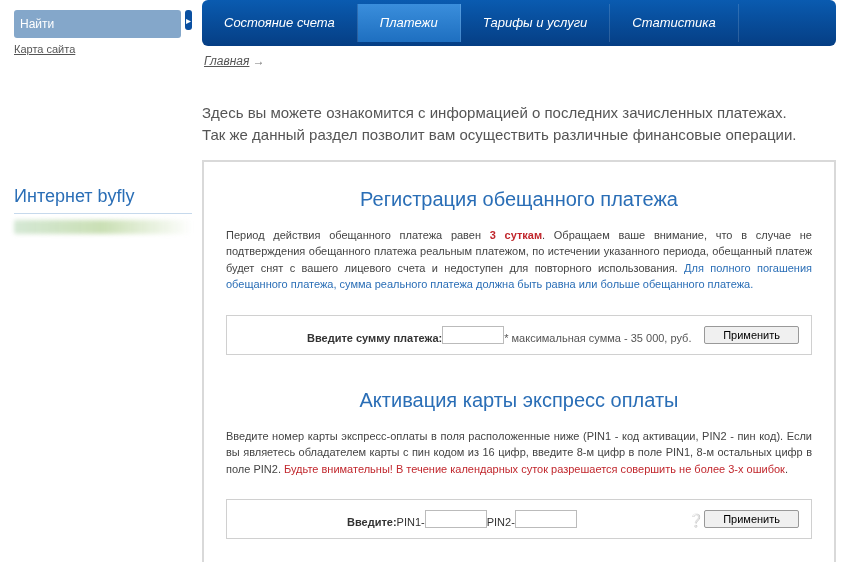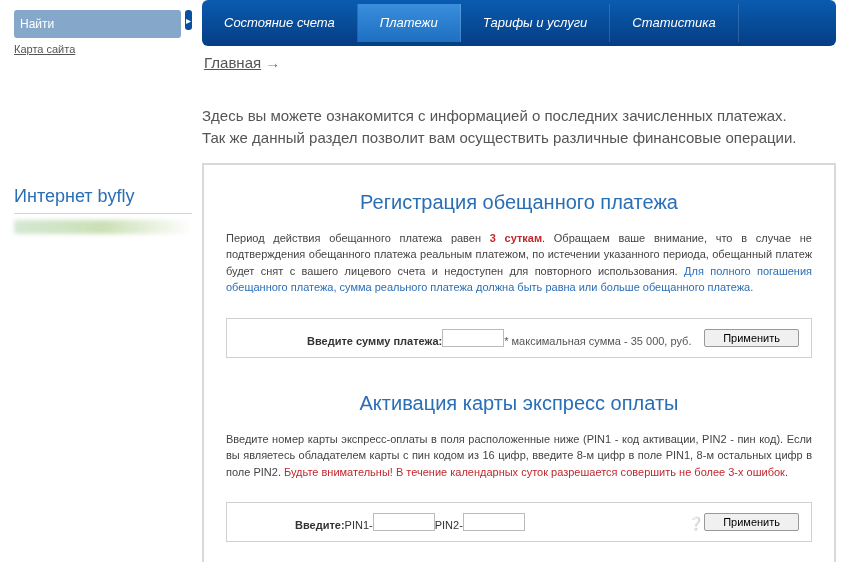--- a/index.html
+++ b/index.html
@@ -15,38 +15,38 @@
     .search-btn { width: 18px; height: 20px; background: #0a50a1; border: none; border-radius: 3px; color: #fff; font-size: 10px; cursor: pointer; display:flex; align-items:center; justify-content:center; }
     .sitemap { font-size: 11px; color: #555; text-decoration: underline; cursor: pointer; }
     
     .brand { margin-top: 130px; font-size: 18px; color: #2a6eb6; padding-bottom: 6px; border-bottom: 1px solid #c6d9ec; }
     .brand-sub { margin-top: 6px; height: 14px; background: linear-gradient(90deg, #7fb97f55, #b0d090aa, #7fb97f00); filter: blur(2px); border-radius: 2px; }
     
     .tabs { display: flex; background: linear-gradient(#0a5bb0, #053e84); border-radius: 6px; overflow: hidden; height: 46px; align-items: center; font-style: italic; }
     .tab { color: #fff; padding: 0 22px; line-height: 38px; font-size: 13px; cursor: pointer; border-right: 1px solid rgba(255,255,255,0.15); }
     .tab.active { background: linear-gradient(#3a8edc, #1e6fc0); }
     
-    .breadcrumb { margin: 8px 2px; font-size: 15px; color: #777; }
+    .breadcrumb { margin: 8px 2px; font-size: 12px; color: #777; font-style: italic; }
     .breadcrumb a { color: #555; text-decoration: underline; cursor:pointer; }
     
     .intro { margin: 34px 0 14px 0; font-size: 15px; color: #555; line-height: 1.45; }
     
     .panel { border: 2px solid #d9d9d9; border-bottom: none; padding: 18px 22px 30px; }
     
     .sec-title { color: #2a6eb6; font-size: 20px; text-align: center; margin: 8px 0 16px; font-weight: normal; }
     
     .desc { font-size: 11px; color: #444; line-height: 1.5; text-align: justify; }
     .red { color: #c1272d; font-weight: bold; }
     .red2 { color: #c1272d; }
     .blue { color: #2a6eb6; }
     
     .form-row { border: 1px solid #d0d0d0; margin-top: 22px; padding: 10px 12px; display: flex; align-items: flex-end; gap: 0; font-size: 11px; }
     .form-row .label { white-space: nowrap; font-weight: bold; }
     .form-row .label.center { flex: 0 0 auto; margin-left: 68px; }
-    .form-row .label.center2 { flex: 0 0 auto; margin-left: 56px; }
+    .form-row .label.center2 { flex: 0 0 auto; margin-left: 108px; }
     .input-sm { border: 1px solid #bbb; height: 18px; width: 62px; padding: 0 3px; font-size: 11px; }
     .maxnote { color: #555; }
     .spacer { flex: 1; }
     .apply-btn { background: #f0f0f0; border: 1px solid #999; padding: 2px 18px; font-size: 11px; cursor: pointer; border-radius: 2px; }
     .help-icon { color: #2a6eb6; font-size: 13px; cursor: pointer; }
     
     .sec2 { margin-top: 34px; }
   </style>
 </head>
 <body>

